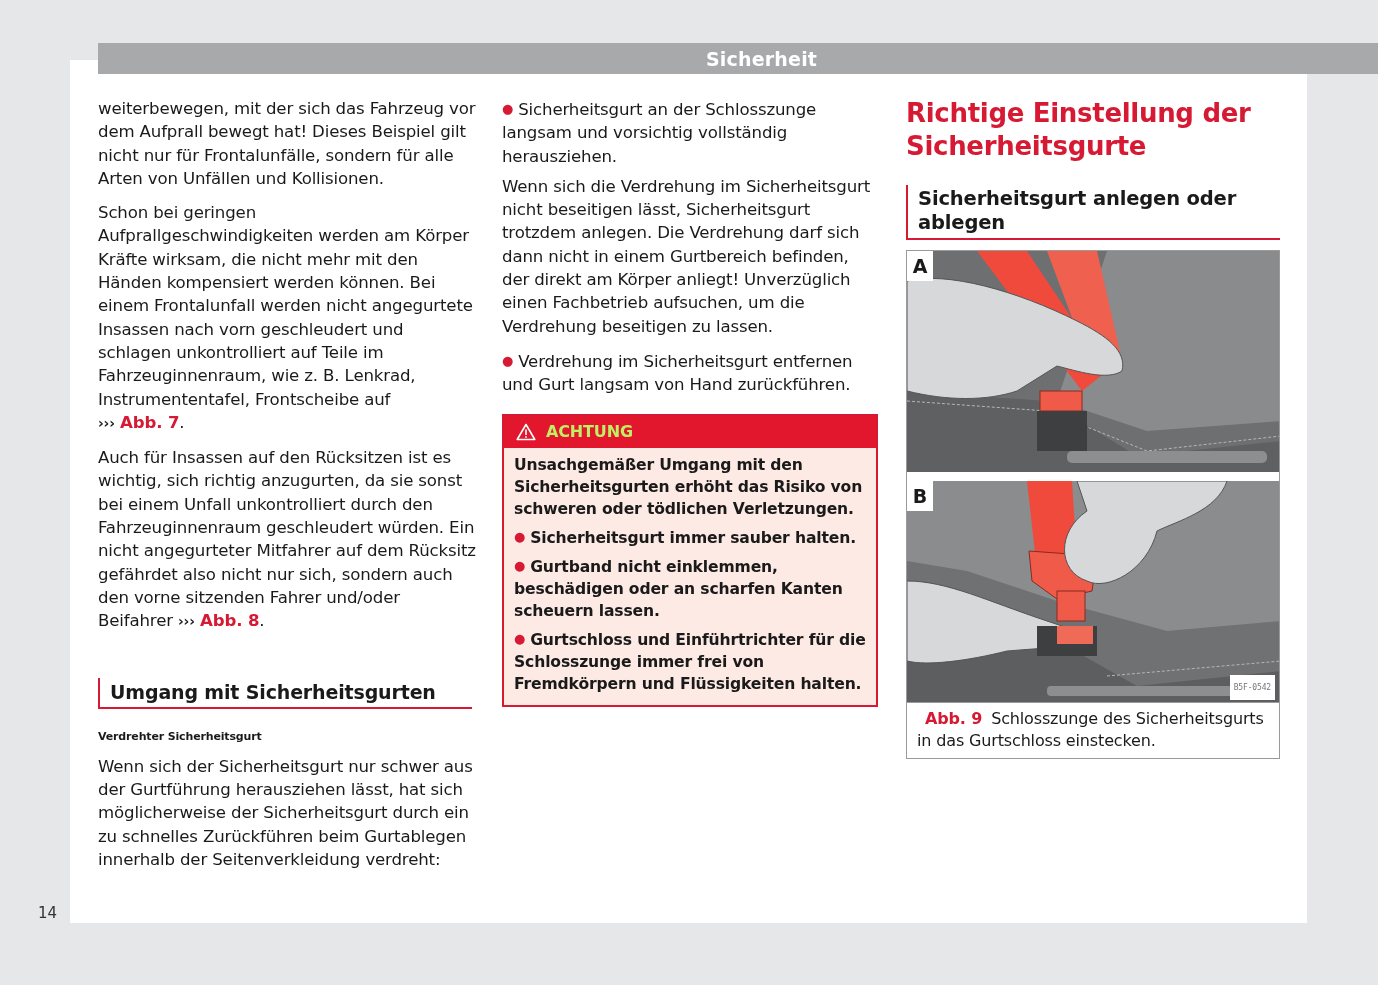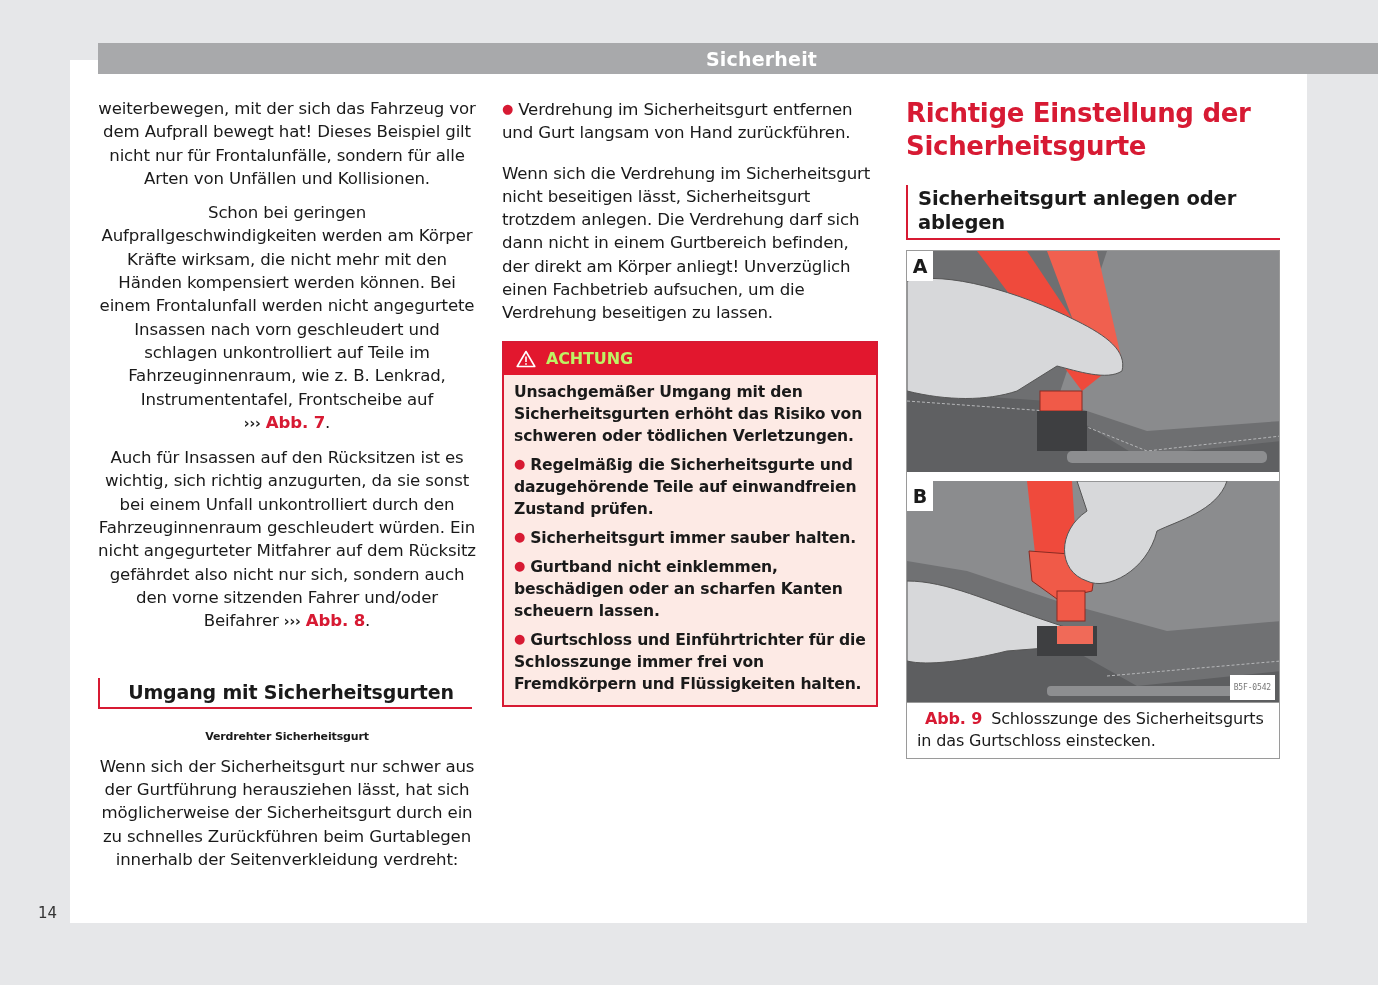--- a/index.html
+++ b/index.html
@@ -34,21 +34,21 @@
       font-size: 15px;
       color: #333;
     }
     .col {
       position: absolute;
       top: 97px;
       font-size: 16.6px;
       line-height: 23.3px;
       letter-spacing: -0.15px;
     }
-    .col1 { left: 98px; width: 378px; text-align: center; }
+    .col1 { left: 98px; width: 378px; }
     .col2 { left: 502px; width: 378px; }
     .col3 { left: 906px; width: 374px; }
     p { margin-bottom: 11px; }
     .ref { color: #d71a33; font-weight: bold; }
     .arrows { font-weight: bold; color: #222; font-size: 14px; }
     .bullet { color: #d71a33; font-size: 13px; margin-right: 5px; vertical-align: 2px; }
     .subheading {
       margin-top: 44px;
       border-left: 2px solid #d71a33;
       border-bottom: 2px solid #d71a33;
@@ -149,37 +149,39 @@
     <span>Auch für Insassen auf den Rücksitzen ist es wichtig, sich richtig anzugurten, da sie sonst bei einem Unfall unkontrolliert durch den Fahrzeuginnenraum geschleudert würden. Ein nicht angegurteter Mitfahrer auf dem Rücksitz gefährdet also nicht nur sich, sondern auch den vorne sitzenden Fahrer und/oder Beifahrer</span>
     <span class="arrows">›››</span>
     <span class="ref">Abb. 8</span><span>.</span>
   </p>
   <div class="subheading">Umgang mit Sicherheitsgurten</div>
   <div class="minor-heading">Verdrehter Sicherheitsgurt</div>
   <p>Wenn sich der Sicherheitsgurt nur schwer aus der Gurtführung herausziehen lässt, hat sich möglicherweise der Sicherheitsgurt durch ein zu schnelles Zurückführen beim Gurtablegen innerhalb der Seitenverkleidung verdreht:</p>
 </div>
 
 <div class="col col2">
+  <p style="margin-bottom:7px">
+    <span class="bullet">●</span><span>Sicherheitsgurt an der Schlosszunge langsam und vorsichtig vollständig herausziehen.</span>
+  </p>
+  <p>Wenn sich die Verdrehung im Sicherheitsgurt nicht beseitigen lässt, Sicherheitsgurt trotzdem anlegen. Die Verdrehung darf sich dann nicht in einem Gurtbereich befinden, der direkt am Körper anliegt! Unverzüglich einen Fachbetrieb aufsuchen, um die Verdrehung beseitigen zu lassen.</p>
   <p style="margin-bottom:17px">
     <span class="bullet">●</span><span>Verdrehung im Sicherheitsgurt entfernen und Gurt langsam von Hand zurückführen.</span>
   </p>
-  <p>Wenn sich die Verdrehung im Sicherheitsgurt nicht beseitigen lässt, Sicherheitsgurt trotzdem anlegen. Die Verdrehung darf sich dann nicht in einem Gurtbereich befinden, der direkt am Körper anliegt! Unverzüglich einen Fachbetrieb aufsuchen, um die Verdrehung beseitigen zu lassen.</p>
 
   <div class="warning-box">
     <div class="warning-head">
       <svg width="20" height="18" viewBox="0 0 20 18">
         <path d="M10 1.5 L18.8 16.5 L1.2 16.5 Z" fill="none" stroke="#fff" stroke-width="1.6" stroke-linejoin="round"></path>
         <rect x="9.2" y="6.5" width="1.6" height="5.5" fill="#fff"></rect>
         <rect x="9.2" y="13.2" width="1.6" height="1.6" fill="#fff"></rect>
       </svg>
       <span>ACHTUNG</span>
     </div>
     <div class="warning-body">
       <p>Unsachgemäßer Umgang mit den Sicherheitsgurten erhöht das Risiko von schweren oder tödlichen Verletzungen.</p>
-      <p><span class="bullet">●</span><span>Regelmäßig die Sicherheitsgurte und dazugehörende Teile auf einwandfreien Zustand prüfen.</span></p>
       <p><span class="bullet">●</span><span>Sicherheitsgurt immer sauber halten.</span></p>
       <p><span class="bullet">●</span><span>Gurtband nicht einklemmen, beschädigen oder an scharfen Kanten scheuern lassen.</span></p>
       <p><span class="bullet">●</span><span>Gurtschloss und Einführtrichter für die Schlosszunge immer frei von Fremdkörpern und Flüssigkeiten halten.</span></p>
     </div>
   </div>
 </div>
 
 <div class="col col3">
   <div class="big-title">Richtige Einstellung der Sicherheitsgurte</div>
   <div class="subheading">Sicherheitsgurt anlegen oder ablegen</div>

